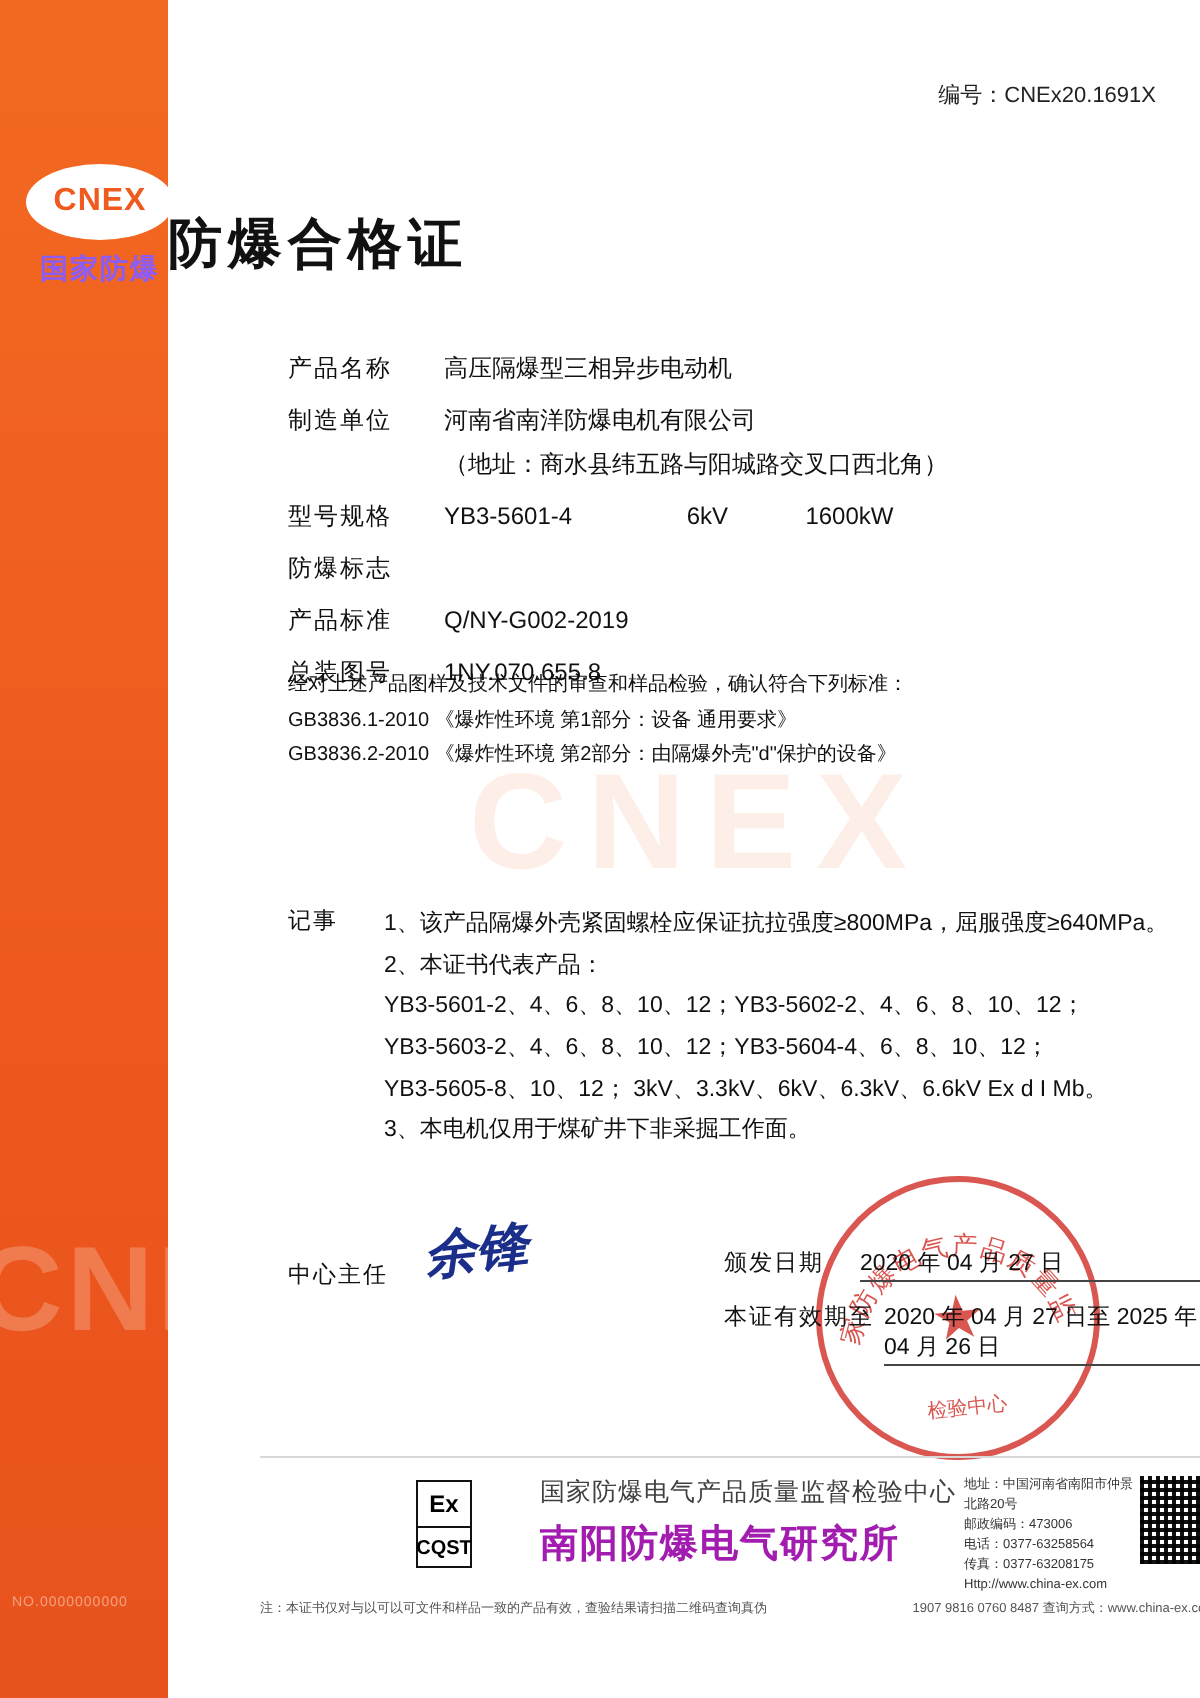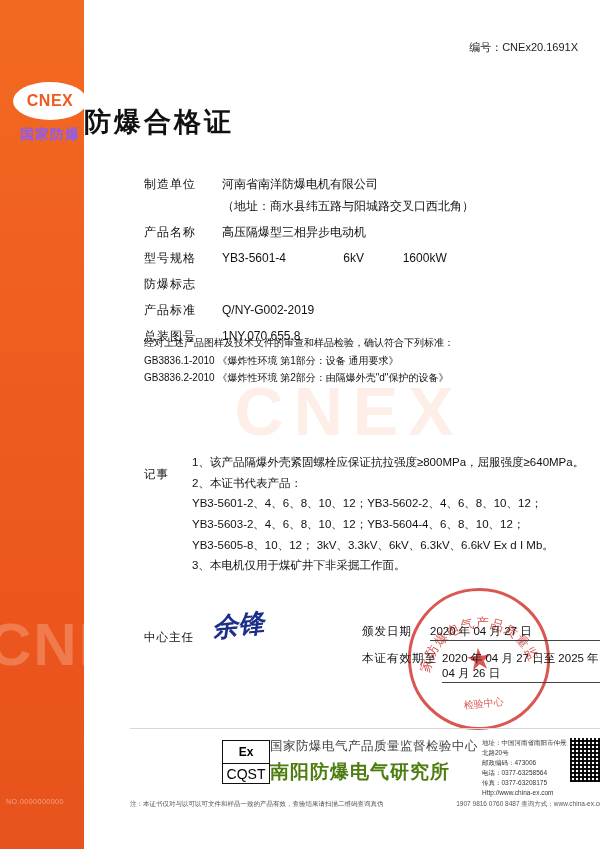--- a/index.html
+++ b/index.html
@@ -157,23 +157,24 @@
     left: 60px;
     top: 452px;
     width: 455px;
     font-size: 11.5px;
     color: #111;
     line-height: 1.8;
   }
   .remarks .rk-label {
     position: absolute;
     left: 0;
-    top: 12px;
+    top: 0;
     width: 40px;
     letter-spacing: 1px;
+    font-family: Liberation Mono, monospace;
   }
   .remarks .rk-body {
     margin-left: 48px;
   }
   
   .sig {
     position: absolute;
     left: 60px;
     top: 624px;
     width: 450px;
@@ -262,60 +263,60 @@
   }
   .footer {
     position: absolute;
     left: 46px;
     top: 738px;
     width: 478px;
     height: 80px;
   }
   .ex-badge {
     position: absolute;
-    left: 92px;
+    left: 78px;
     top: 2px;
-    width: 48px;
+    width: 28px;
     height: 44px;
     border: 1.6px solid #111;
     box-sizing: border-box;
   }
   .ex-badge .ex-top {
     height: 22px;
     border-bottom: 1.6px solid #111;
     display: flex;
     align-items: center;
     justify-content: center;
     font-size: 12px;
     font-weight: bold;
   }
   .ex-badge .ex-bot {
     height: 20px;
     display: flex;
     align-items: center;
     justify-content: center;
-    font-size: 14px;
-    font-weight: normal;
+    font-size: 10px;
+    font-weight: bold;
     text-align: center;
   }
   .org {
     position: absolute;
     left: 140px;
     top: 0;
   }
   .org .org1 {
     font-size: 12.5px;
     color: #404040;
     letter-spacing: 0.5px;
     margin-bottom: 4px;
   }
   .org .org2 {
     font-size: 19px;
     font-weight: bold;
-    color: #4d7c0f;
+    color: #a21caf;
     letter-spacing: 1px;
   }
   .addr {
     position: absolute;
     left: 352px;
     top: 0;
     font-size: 6.5px;
     color: #333;
     line-height: 1.55;
     width: 86px;
@@ -364,30 +365,30 @@
 
     <div class="doc-number">编号：CNEx20.1691X</div>
 
     <div class="title">防爆合格证</div>
 
     <div class="watermark">CNEX</div>
 
     <div class="fields">
 
       <div class="row">
+        <div class="lbl">产品名称</div>
+        <div class="val">高压隔爆型三相异步电动机</div>
+      </div>
+
+      <div class="row">
         <div class="lbl">制造单位</div>
         <div class="val">
           <span>河南省南洋防爆电机有限公司</span>
           <span class="note">（地址：商水县纬五路与阳城路交叉口西北角）</span>
         </div>
-      </div>
-
-      <div class="row">
-        <div class="lbl">产品名称</div>
-        <div class="val">高压隔爆型三相异步电动机</div>
       </div>
 
       <div class="row spec">
         <div class="lbl">型号规格</div>
         <div class="val">
           <span class="s1">YB3-5601-4</span>
           <span class="s2">6kV</span>
           <span>1600kW</span>
         </div>
       </div>

